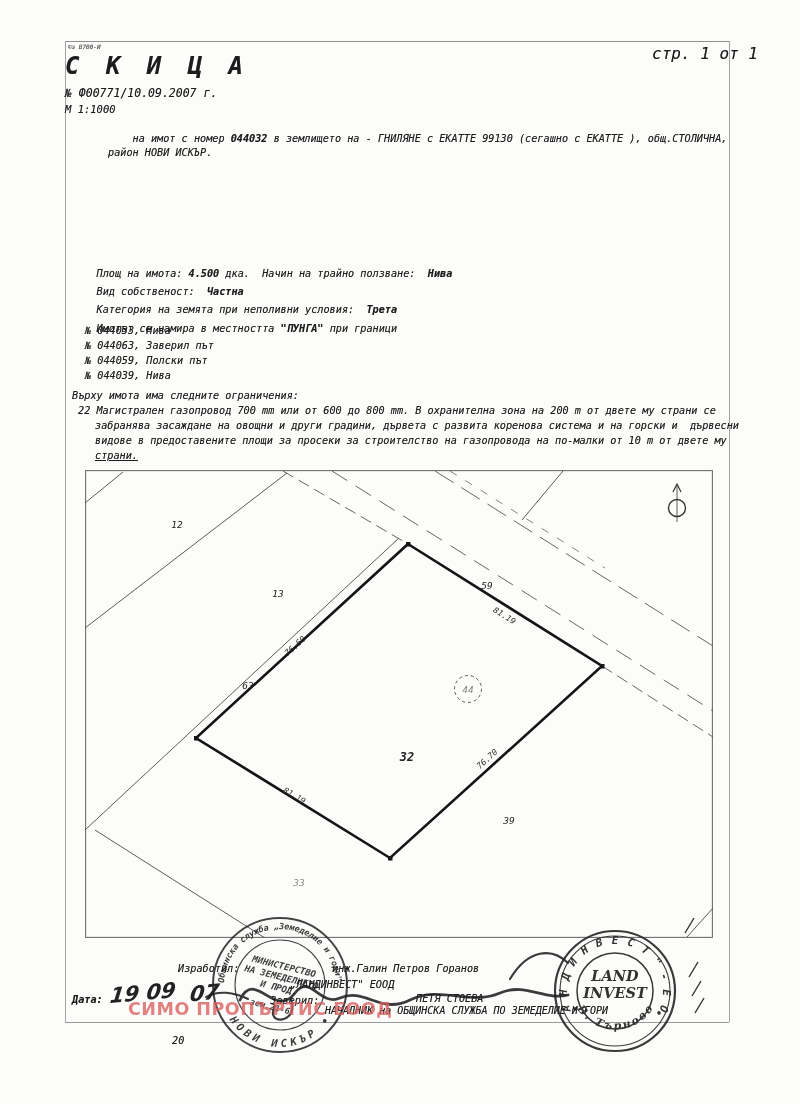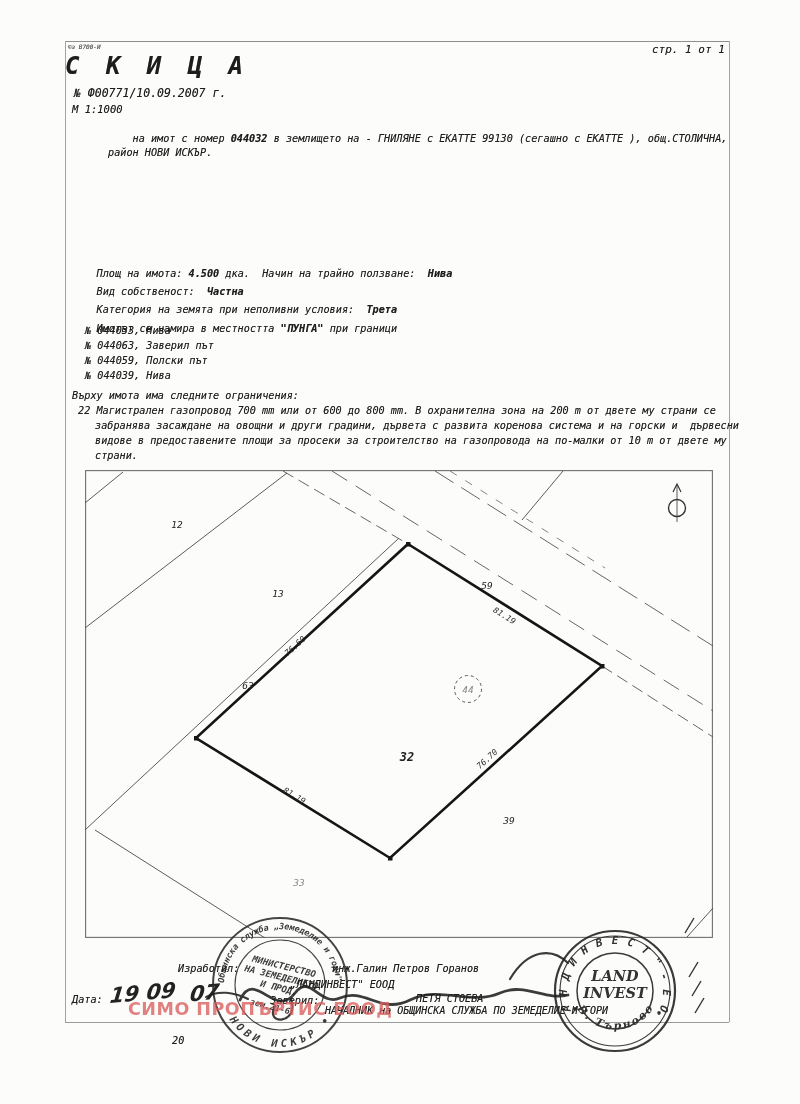--- a/index.html
+++ b/index.html
@@ -3,21 +3,21 @@
 <meta charset="utf-8">
 <style>
   html,body{margin:0;padding:0;background:#e8e8e8;}
   .page{position:relative;width:800px;height:1104px;background:#fcfcfa;overflow:hidden;
         font-family:"DejaVu Sans Mono",monospace;font-style:italic;color:#1d1d1d;}
   .t{position:absolute;white-space:pre-wrap;text-shadow:0 0 .5px rgba(25,25,25,.5);line-height:1.35;}
   .b{font-weight:bold;}
   .hline{position:absolute;height:1px;background:#8f8f8f;}
   .vline{position:absolute;width:1px;background:#a3a3a3;}
   .fs10{font-size:10.2px;}
-  .fs11{font-size:11px;}
+  .fs11{font-size:16px;}
   .title{font-size:24px;font-weight:bold;letter-spacing:6px;}
   .center{text-align:left;}
   .map{position:absolute;left:85px;top:470px;}
   .map .frame{fill:none;stroke:#6f6f6f;stroke-width:1.1;}
   .map line{stroke:#4a4a4a;stroke-width:0.9;}
   .map .dash1{stroke-dasharray:12 6;stroke-width:0.9;stroke:#555;}
   .map .dash2{stroke-dasharray:18 10;stroke-width:0.9;stroke:#555;}
   .map .dash3{stroke-dasharray:22 9;stroke-width:0.9;stroke:#555;}
   .map .dash4{stroke-dasharray:8 10;stroke-width:0.8;stroke:#666;}
   .map .bold-parcel{fill:none;stroke:#151515;stroke-width:2.6;stroke-linejoin:miter;}
@@ -40,22 +40,22 @@
 
   <div class="hline" style="left:65px;top:41px;width:664px;"></div>
   <div class="vline" style="left:65px;top:41px;height:981px;"></div>
   <div class="vline" style="left:729px;top:41px;height:981px;"></div>
   <div class="hline" style="left:65px;top:1022px;width:664px;background:#9a9a9a;"></div>
 
   <div class="t" style="left:68px;top:43px;font-size:6px;color:#555;filter:blur(.3px);">©з В700-И</div>
   <div class="t fs11" style="left:652px;top:43px;">стр. 1 от 1</div>
 
   <div class="t title center" style="left:65px;top:50px;width:664px;">С К И Ц А</div>
-  <div class="t center" style="left:65px;top:86px;width:664px;font-size:11.5px;margin-left:9px;">№ Ф00771/10.09.2007 г.</div>
-  <div class="t center" style="left:65px;top:102px;width:664px;font-size:10.5px;padding-left:7px;">М 1:1000</div>
+  <div class="t center" style="left:65px;top:86px;width:664px;font-size:11.5px;">№ Ф00771/10.09.2007 г.</div>
+  <div class="t center" style="left:65px;top:102px;width:664px;font-size:10.5px;">М 1:1000</div>
 
   <div class="t fs10" style="left:108px;top:118px;width:622px;">
     <span>на имот с номер </span><span class="b">044032</span><span> в землището на - ГНИЛЯНЕ с ЕКАТТЕ 99130 (сегашно с ЕКАТТЕ ), общ.СТОЛИЧНА, район НОВИ ИСКЪР.</span>
   </div>
 
   <div class="t fs10" style="left:72px;top:253px;">
     <span>Площ на имота: </span><span class="b">4.500</span><span> дка.</span><span>  Начин на трайно ползване:  </span><span class="b">Нива</span>
   </div>
   <div class="t fs10" style="left:72px;top:271px;">
     <span>Вид собственост:  </span><span class="b">Частна</span>
@@ -69,21 +69,21 @@
 
   <div class="t fs10" style="left:85px;top:324px;">№ 044033, Нива</div>
   <div class="t fs10" style="left:85px;top:339px;">№ 044063, Заверил път</div>
   <div class="t fs10" style="left:85px;top:354px;">№ 044059, Полски път</div>
   <div class="t fs10" style="left:85px;top:369px;">№ 044039, Нива</div>
 
   <div class="t fs10" style="left:72px;top:389px;">Върху имота има следните ограничения:</div>
   <div class="t fs10" style="left:78px;top:404px;">22 Магистрален газопровод 700 mm или от 600 до 800 mm. В охранителна зона на 200 m от двете му страни се</div>
   <div class="t fs10" style="left:95px;top:419px;">забранява засаждане на овощни и други градини, дървета с развита коренова система и на горски и  дървесни</div>
   <div class="t fs10" style="left:95px;top:434px;">видове в предоставените площи за просеки за строителство на газопровода на по-малки от 10 m от двете му</div>
-  <div class="t fs10" style="left:95px;top:449px;">страни.</div>
+  <div class="t fs10" style="left:95px;top:449px;text-decoration:underline;">страни.</div>
 
   <svg class="map" width="628" height="468" viewBox="0 0 628 468">
     <rect class="frame" x="0.6" y="0.6" width="626.8" height="466.8"></rect>
 
     <g>
       <line class="dash1" x1="198" y1="1" x2="323" y2="74"></line>
       <line class="dash1" x1="517" y1="196" x2="628" y2="267"></line>
       <line class="dash2" x1="247" y1="1" x2="628" y2="241"></line>
       <line class="dash3" x1="350" y1="1" x2="628" y2="176"></line>
       <line class="dash4" x1="365" y1="1" x2="520" y2="98"></line>
@@ -125,21 +125,21 @@
     <g stroke="#333" fill="none" stroke-width="1.2">
       <line x1="592" y1="15" x2="592" y2="52"></line>
       <polyline points="588,22 592,14 596,22"></polyline>
       <circle cx="592" cy="38" r="8.5" stroke-width="1.4"></circle>
     </g>
   </svg>
 
   <div class="t fs10" style="left:178px;top:962px;">Изработил:</div>
   <div class="t fs10" style="left:332px;top:962px;">инж.Галин Петров Горанов</div>
   <div class="t fs10" style="left:290px;top:978px;">„ЛАНДИНВЕСТ" ЕООД</div>
-  <div class="t fs10" style="left:72px;top:993px;">Дата:</div>
+  <div class="t fs10" style="left:72px;top:993px;font-weight:bold;">Дата:</div>
   <div class="hand" style="left:110px;top:981px;font-size:21px;">19 09</div>
   <div class="t fs10" style="left:172px;top:994px;margin-top:40px;">20</div>
   <div class="hand" style="left:190px;top:981px;font-size:21px;">07</div>
   <div class="t fs10" style="left:232px;top:994px;margin-left:26px;">. Заверил:</div>
   <div class="t fs10" style="left:396px;top:992px;padding-left:20px;">ПЕТЯ СТОЕВА</div>
   <div class="t" style="left:325px;top:1004px;font-size:10px;width:310px;">НАЧАЛНИК на ОБЩИНСКА СЛУЖБА ПО ЗЕМЕДЕЛИЕ И ГОРИ</div>
 
   <svg class="stamps" width="540" height="175" viewBox="0 0 540 175">
     <defs>
       <path id="s1top" d="M 44,80 A 56,56 0 1 1 156,80"></path>

